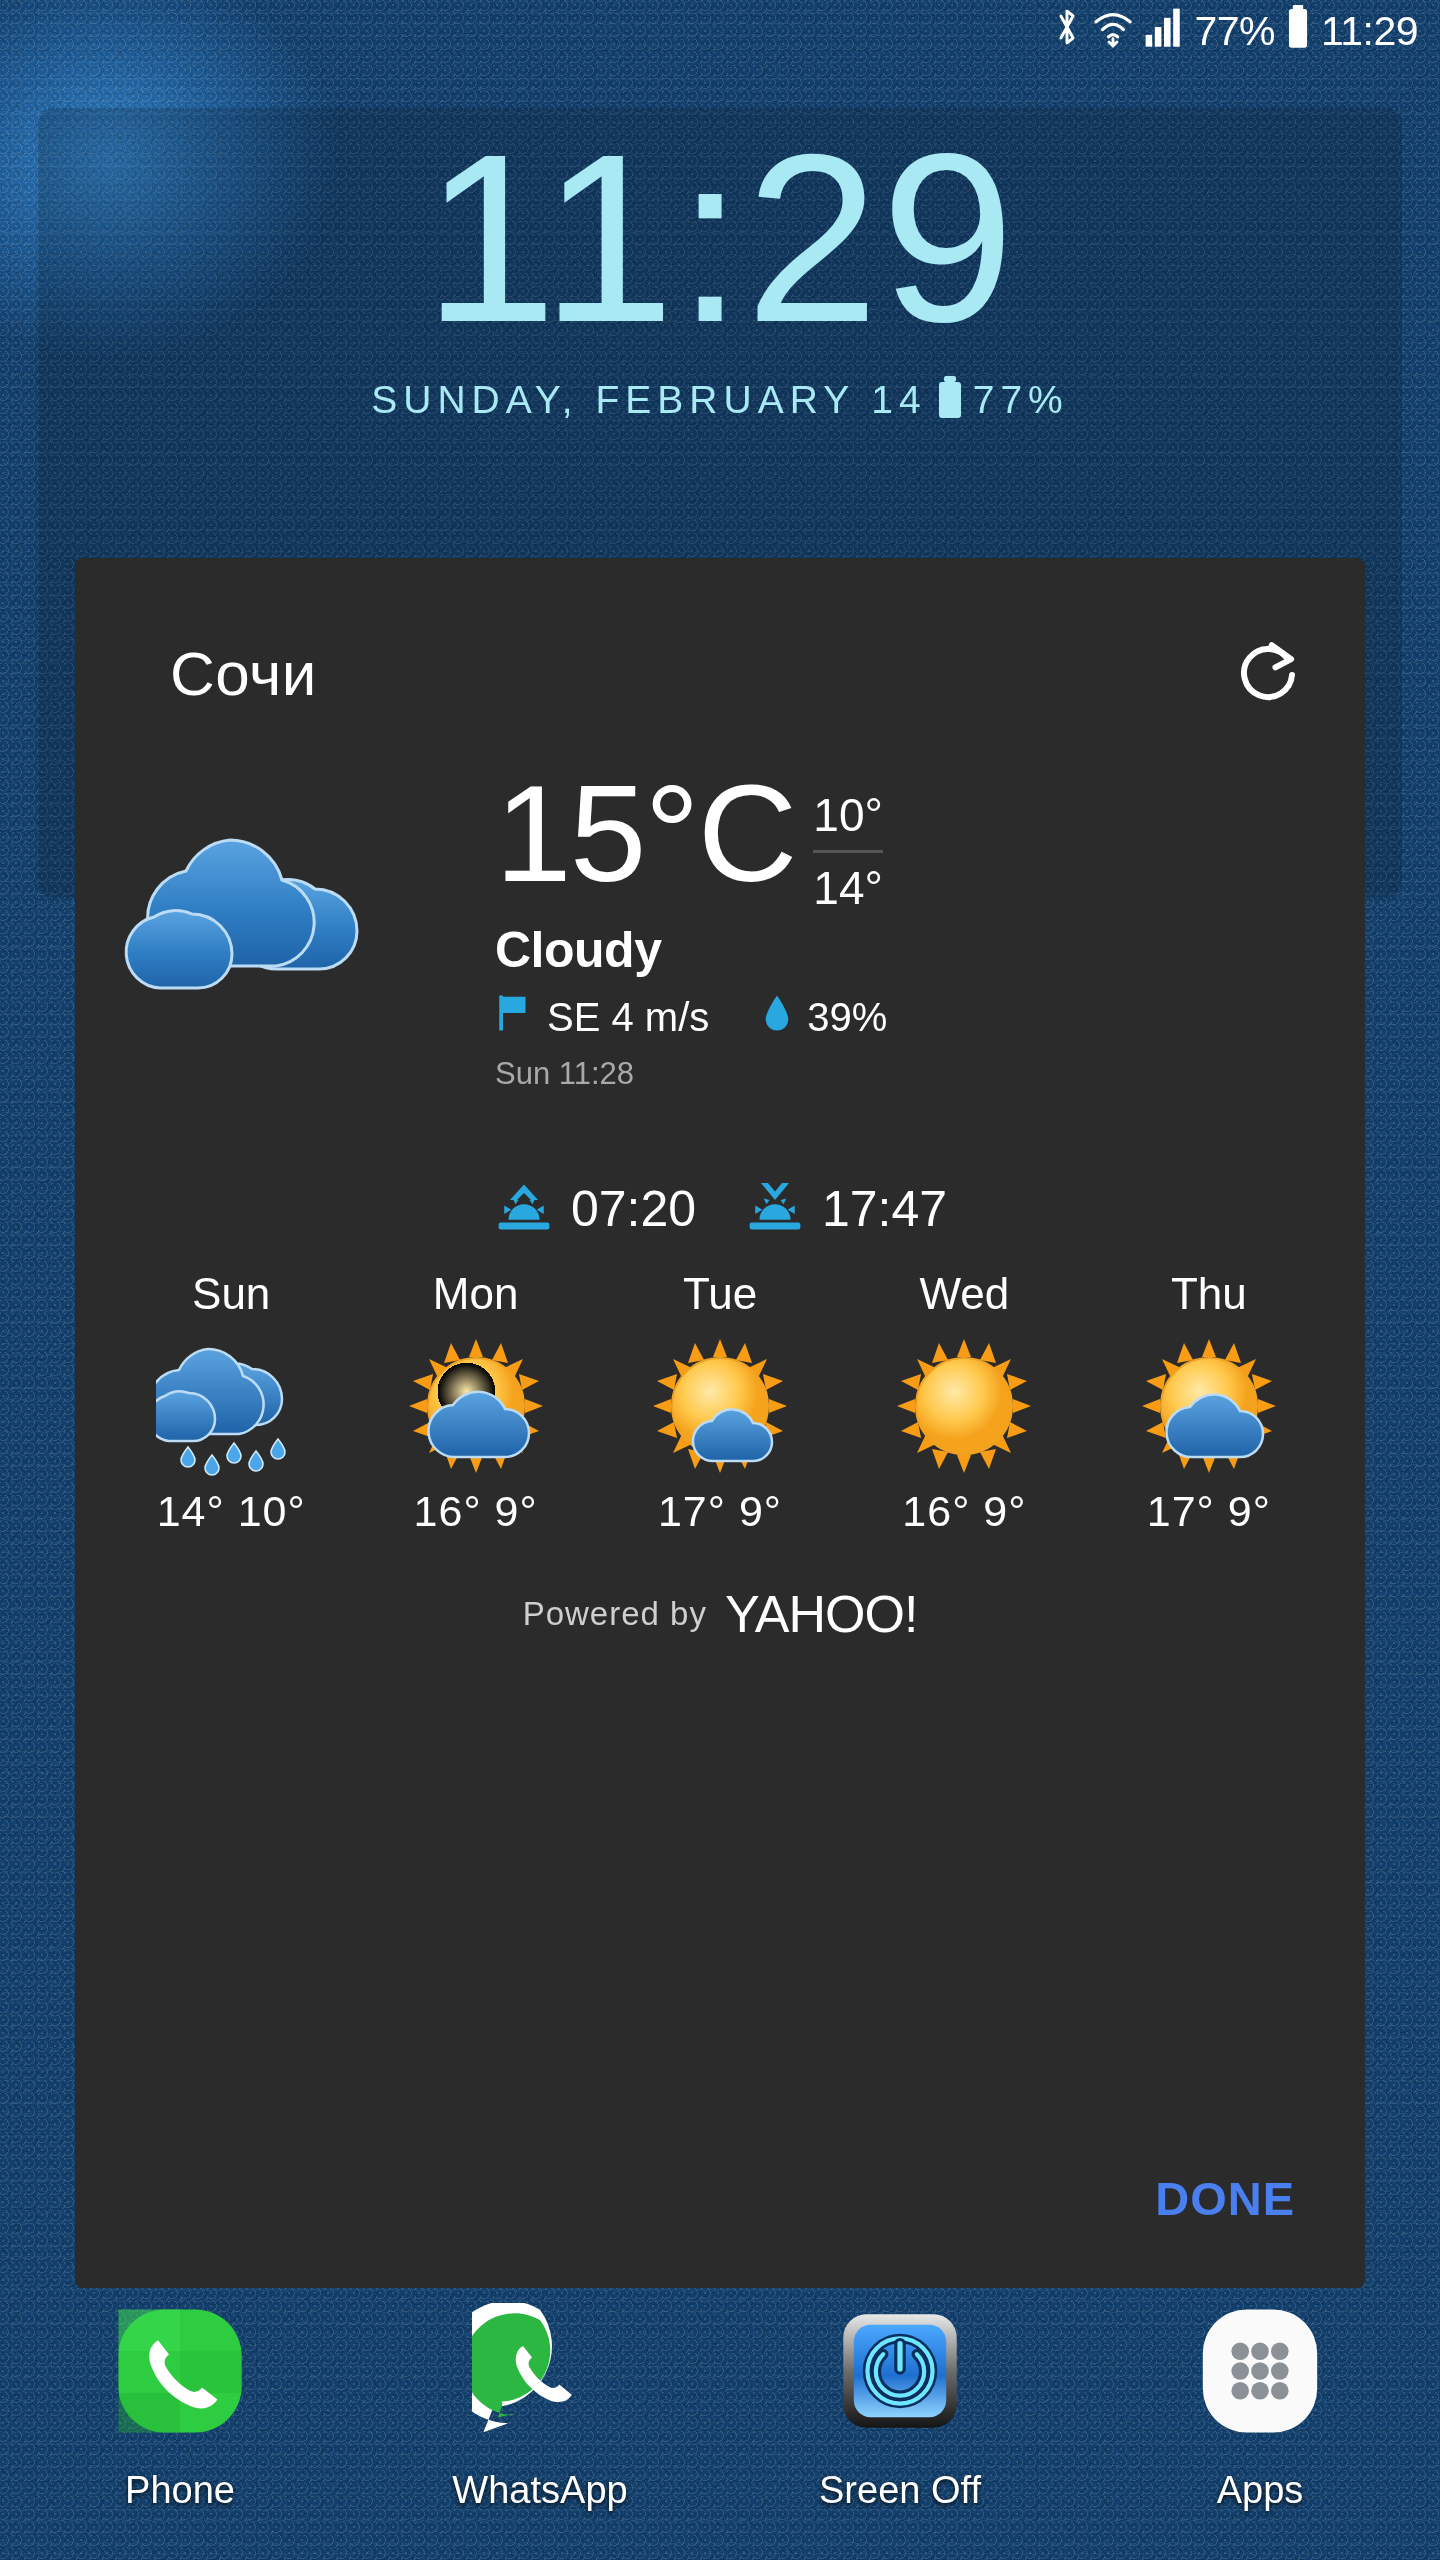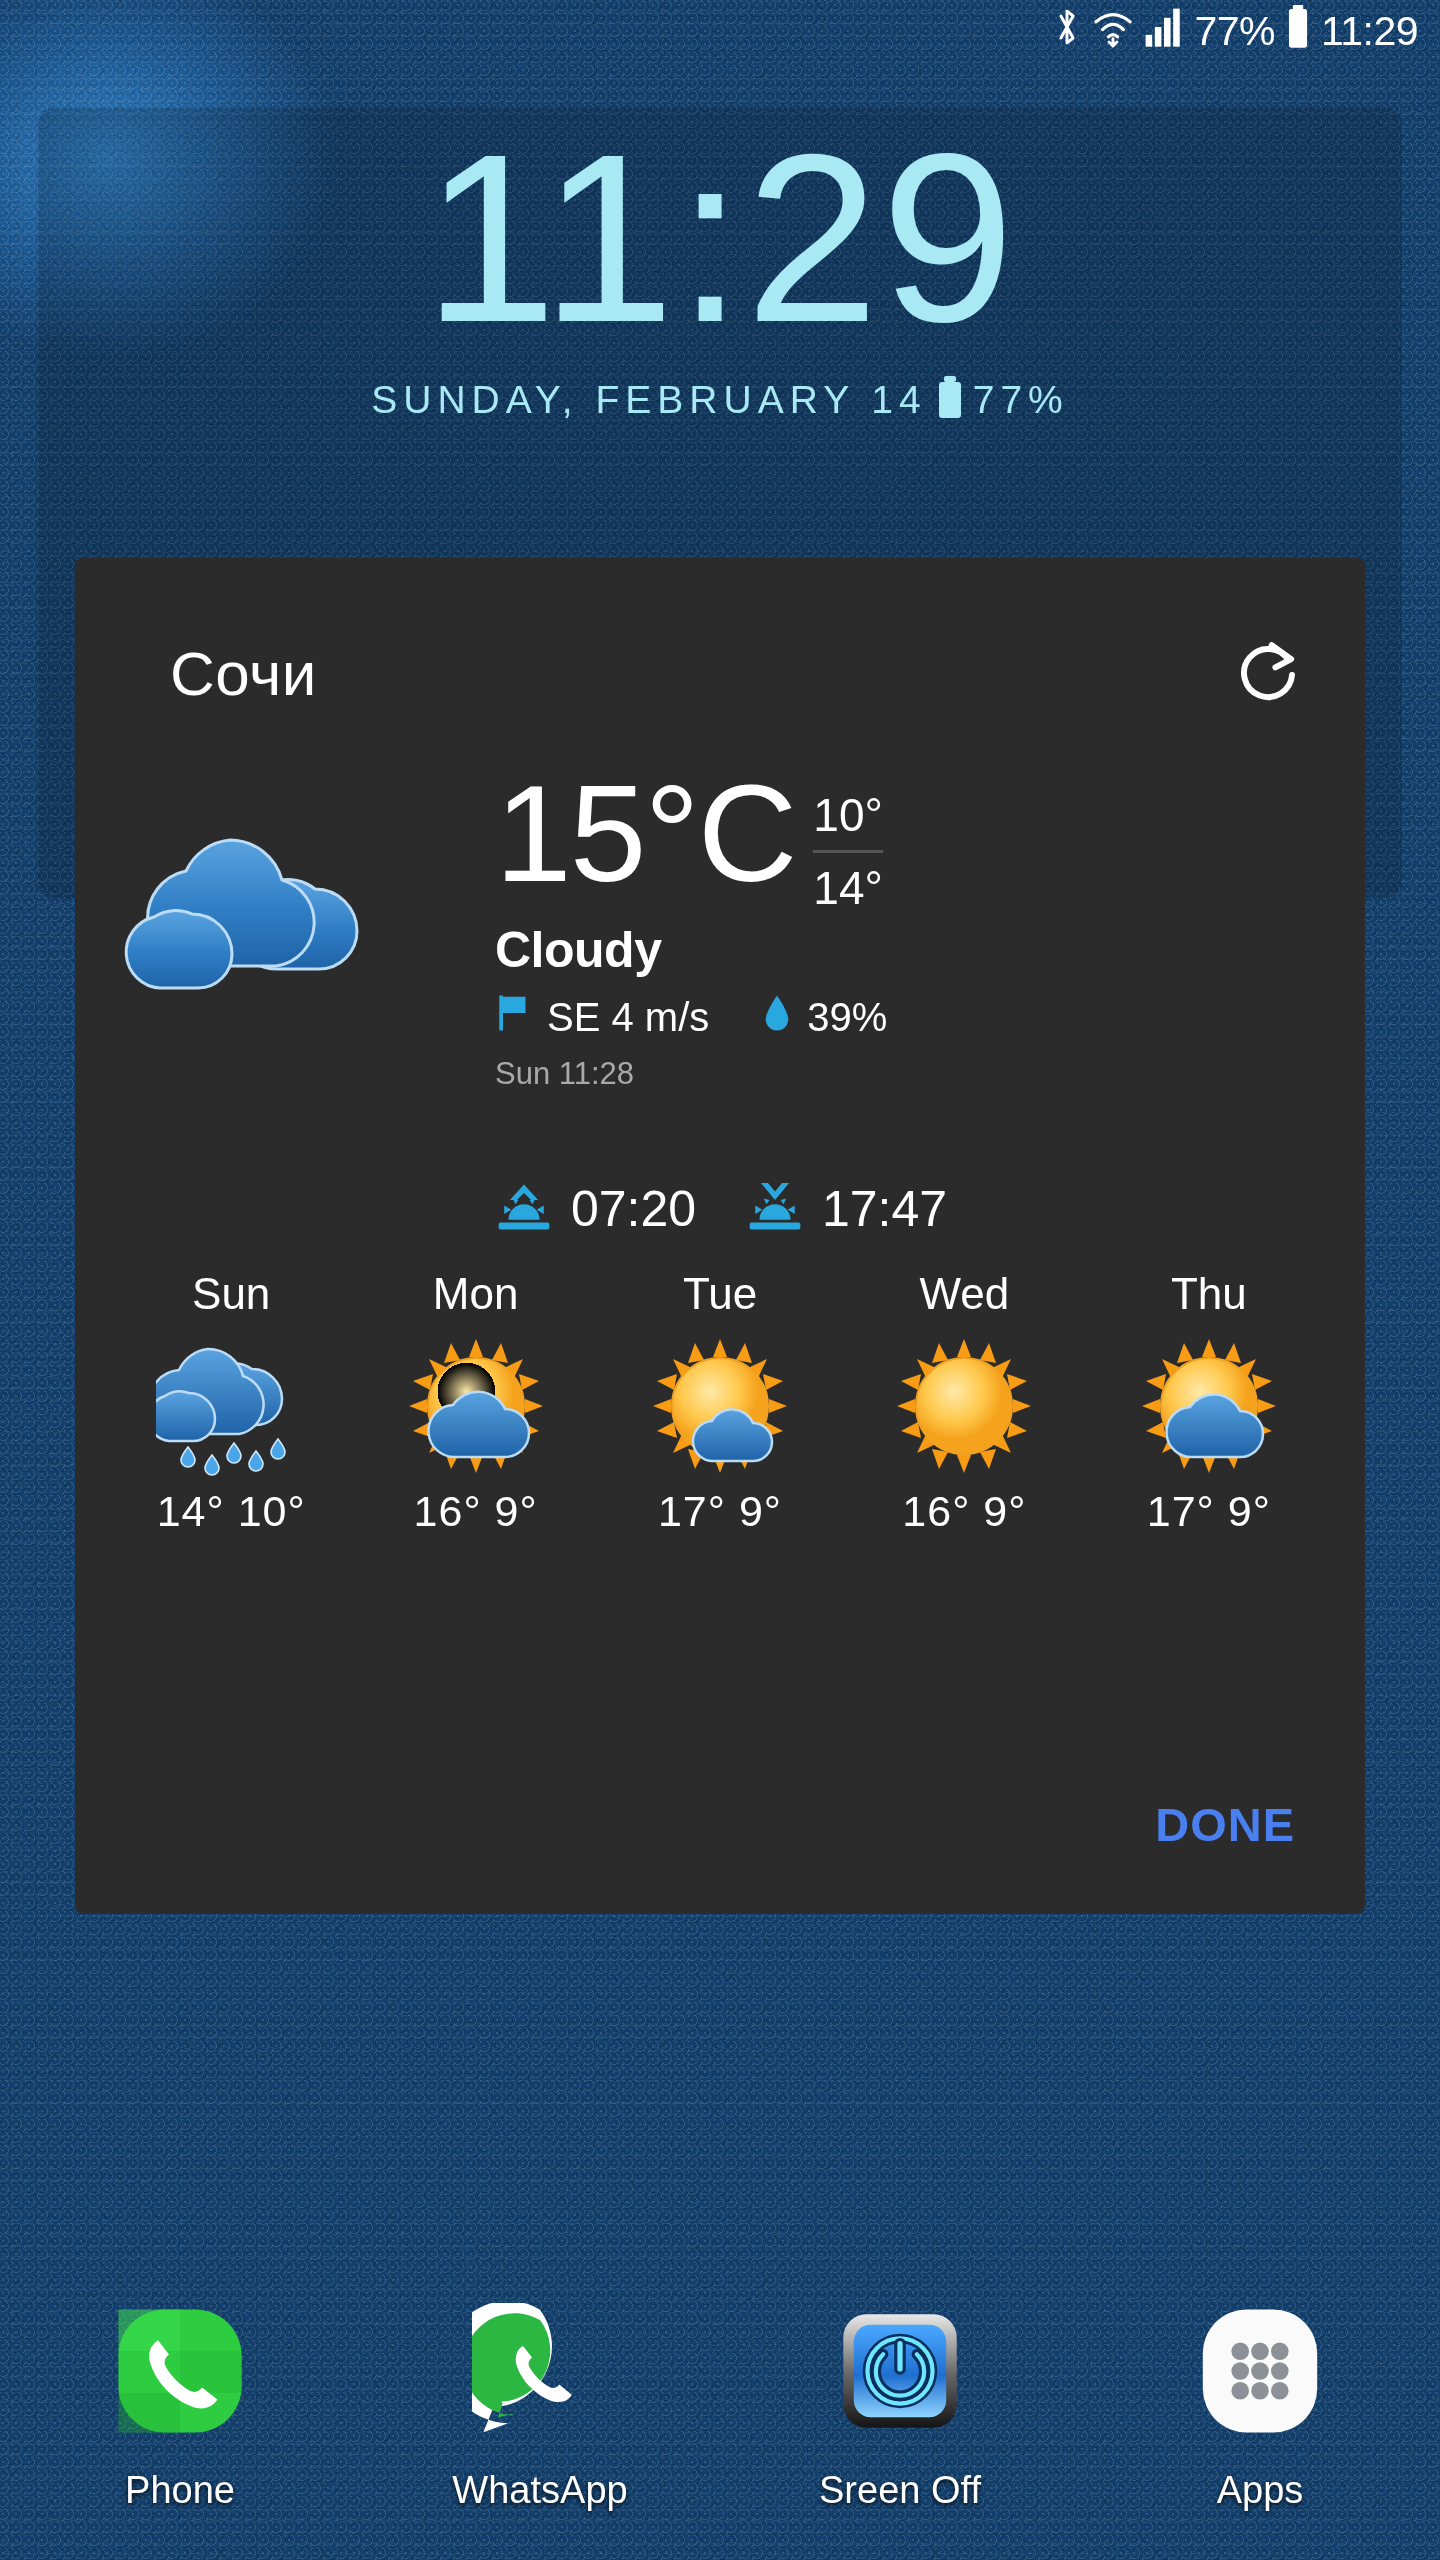--- a/index.html
+++ b/index.html
@@ -102,21 +102,21 @@
   .battglyph::before {
     content: ""; position: absolute;
     top: -6px; left: 5px; width: 12px; height: 6px;
     background: #a8e9f4; border-radius: 2px;
   }
 
   
   #weatherpanel {
     position: absolute;
     left: 75px; top: 558px;
-    width: 1290px; height: 1356px;
+    width: 1290px; height: 1730px;
     background: #2b2b2b;
     border-radius: 8px;
     z-index: 30;
     color: #ffffff;
   }
   #wx-header {
     display: flex; align-items: center; justify-content: space-between;
     padding: 78px 60px 0 95px;
   }
   #wx-city { font-size: 62px; font-weight: 400; letter-spacing: .5px; }
@@ -533,20 +533,24 @@
             </g>
           </svg>
         </div>
         <div class="fc-temps">
           <span>17°</span>
           <span>9°</span>
         </div>
       </div>
     </div>
 
+    <div id="wx-powered">
+      <span class="pb">Powered by</span>
+      <span class="yh">YAHOO!</span>
+    </div>
 
     <div id="wx-done">DONE</div>
   </div>
 
   <div id="dock">
 
     <div class="dock-item">
       <div class="dock-icon">
         <svg width="132" height="132" viewBox="0 0 120 120">
           <rect x="4" y="4" width="112" height="112" rx="42" fill="#2ecc40"></rect>

